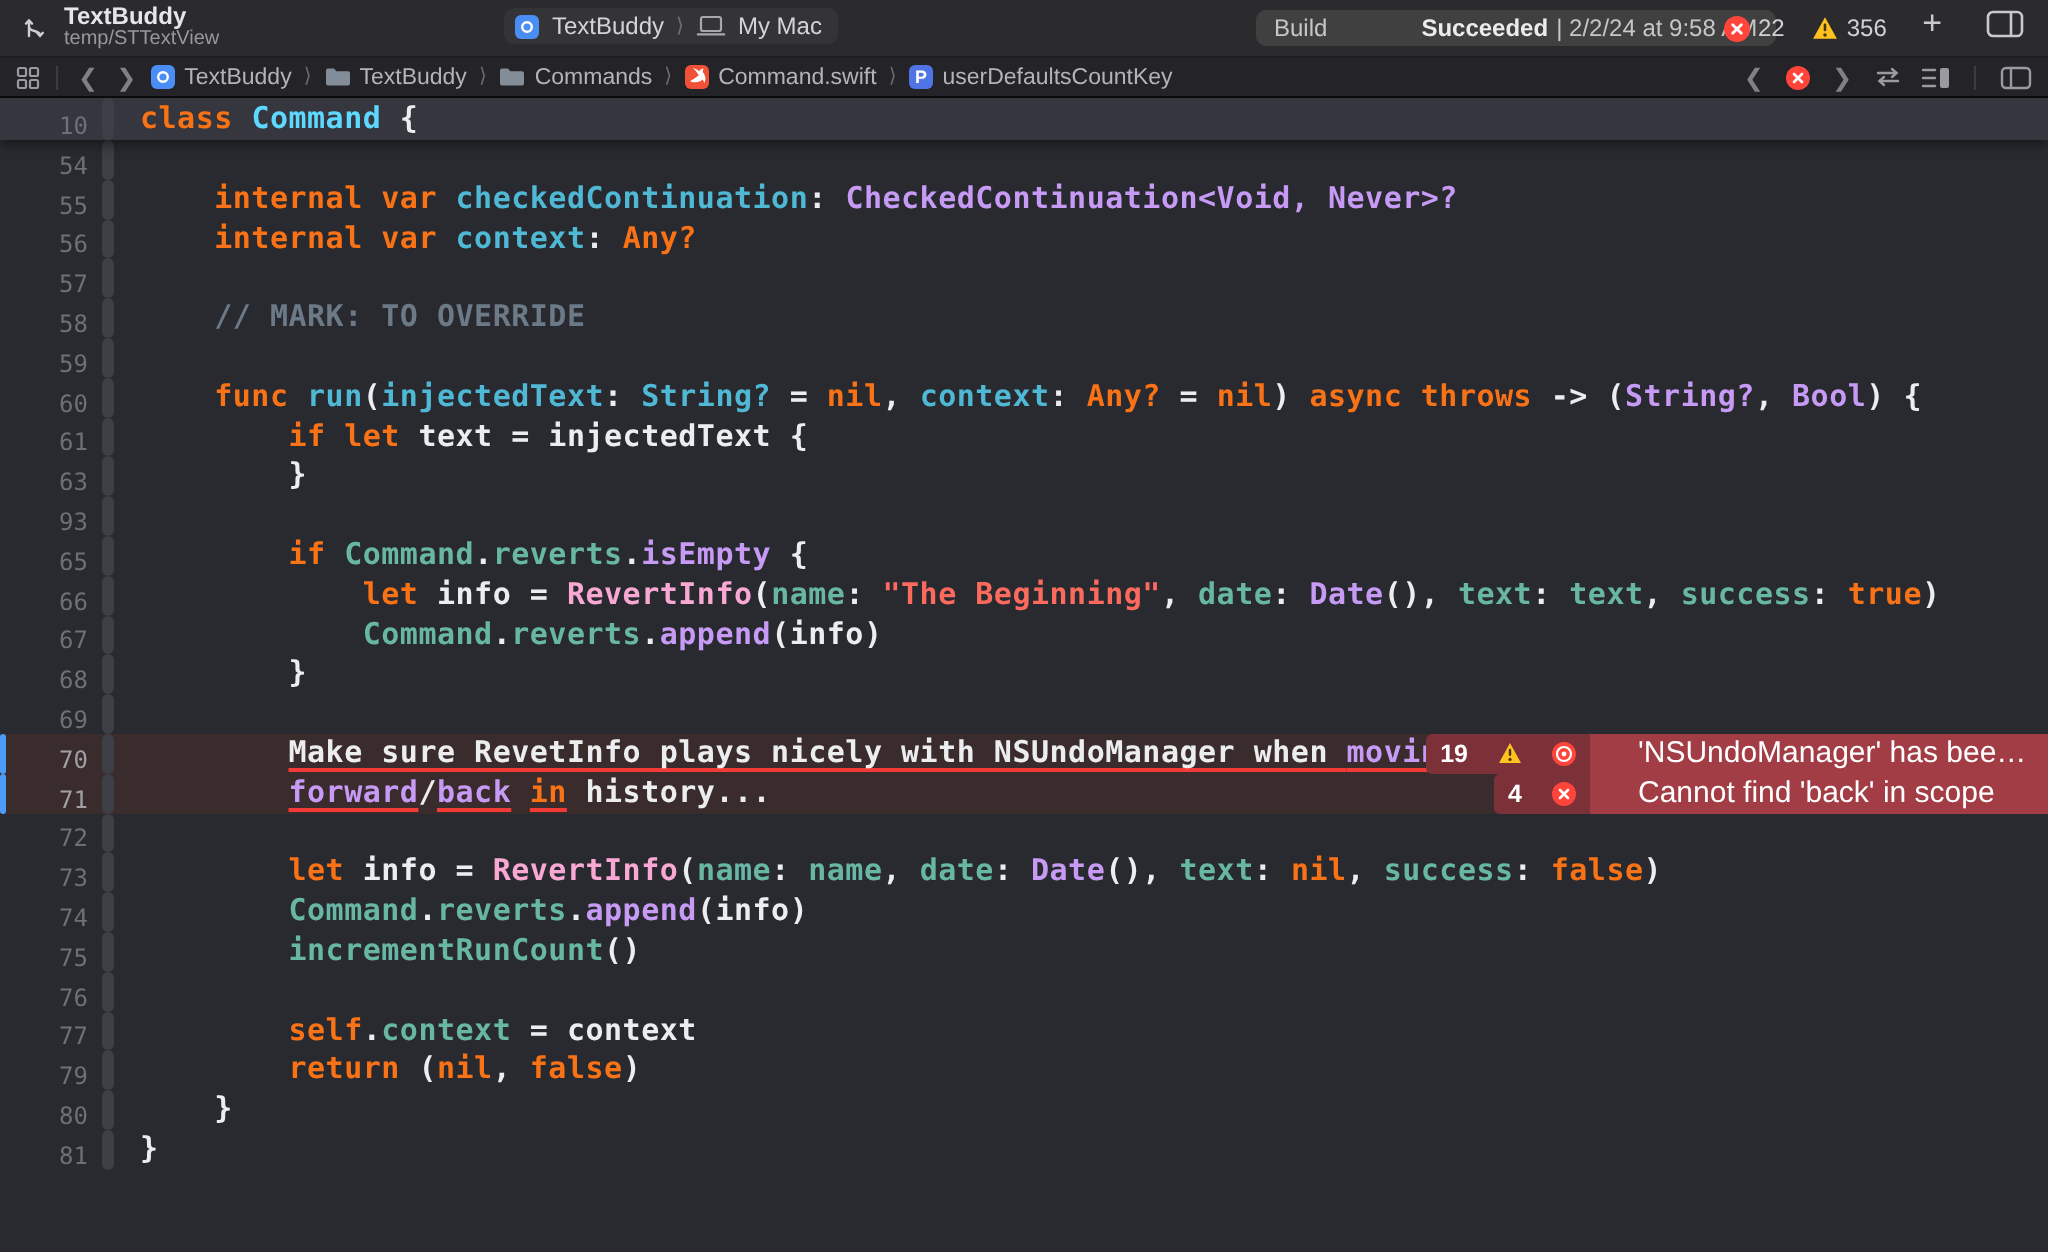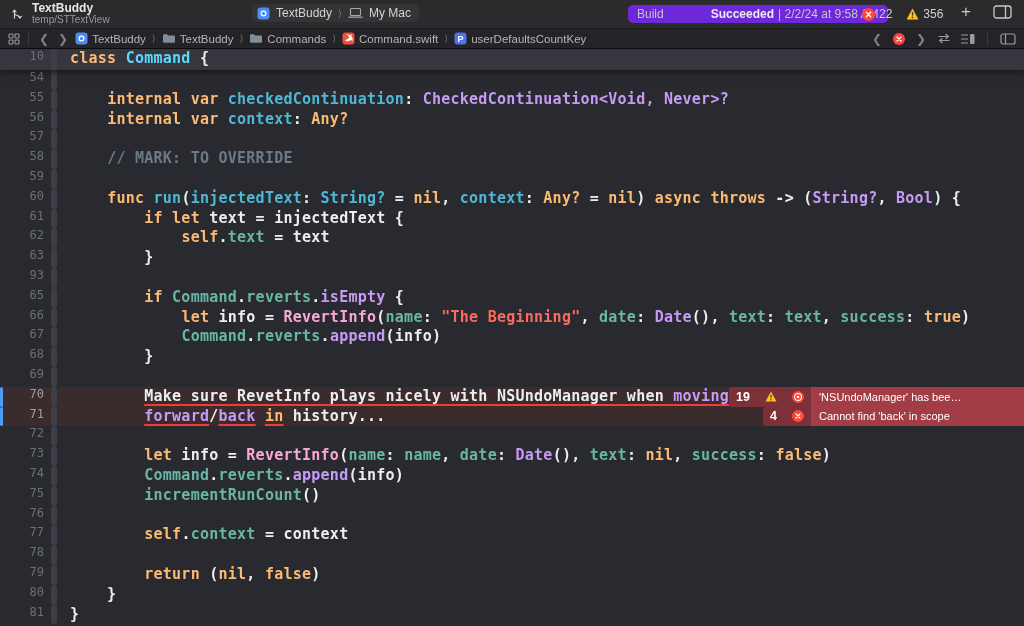--- a/index.html
+++ b/index.html
@@ -11,67 +11,67 @@
   
   .titlebar{position:relative;height:28px;background:#2B2B2D;border-bottom:1px solid #1d1d1f;}
   .tb-left{position:absolute;left:10px;top:2px;display:flex;align-items:center;gap:7px;}
   .tb-titles{display:flex;flex-direction:column;line-height:12px;}
   .tb-title{font-size:12px;font-weight:bold;color:#E6E6E8;}
   .tb-subtitle{font-size:10px;color:#98989D;}
   .tb-scheme{position:absolute;left:252px;top:4px;display:flex;align-items:center;gap:6px;
     font-size:12px;color:#D4D4D6;background:#343436;border-radius:5px;padding:2px 8px 2px 5px;}
   .tb-sep{color:#717175;font-size:10px;}
   .tb-build{position:absolute;left:628px;top:5px;display:flex;align-items:center;
-    background:#6d28d9;border-radius:5px;padding:2px 9px;font-size:12px;color:#C6C6C9;gap:4px;}
+    background:#404040;border-radius:5px;padding:2px 9px;font-size:12px;color:#C6C6C9;gap:4px;}
   .tb-build b{color:#ECECEE;font-weight:bold;margin-left:43px;}
   .tb-issues{position:absolute;left:862px;top:7px;display:flex;align-items:center;gap:14px;
     font-size:12px;color:#D2D2D5;justify-content:flex-end;}
   .issue{display:flex;align-items:center;gap:4px;}
   .tb-actions{position:absolute;right:12px;top:3px;display:flex;align-items:center;gap:22px;}
   .tb-btn{display:flex;align-items:center;justify-content:center;color:#C9C9CC;cursor:default;}
   .plus{font-size:17px;font-weight:400;line-height:17px;}
   
   .jumpbar{height:19px;background:#242428;border-bottom:1px solid #0b0b0c;
     display:flex;align-items:center;padding:0 8px;font-size:11.5px;color:#B4B4B8;gap:5px;}
   .jb-div{width:1px;height:12px;background:#3c3c40;margin:0 3px;}
   .jb-chev{color:#808085;font-size:12px;padding:0 2px;}
   .crumbs{display:flex;align-items:center;gap:5px;}
   .crumb{display:flex;align-items:center;gap:4px;white-space:nowrap;}
   .crumb-sep{color:#6b6b70;font-size:10px;padding:0 1px;}
   .jb-right{margin-left:auto;display:flex;align-items:center;gap:9px;}
   .icon{display:inline-flex;align-items:center;justify-content:center;}
   
   .editor{position:relative;height:578px;overflow:hidden;background:#292A30;}
-  .line{display:flex;align-items:flex-start;height:19.8px;position:relative;}
+  .line{display:flex;align-items:flex-end;height:19.8px;position:relative;}
   .sticky{height:21px;background:#35363E;box-shadow:0 2px 6px rgba(0,0,0,.5);position:relative;z-index:4;}
   .ln{flex:0 0 44px;text-align:right;font:12px "DejaVu Sans Mono",monospace;color:#6E7077;padding-right:2px;}
   .ribbon{flex:0 0 6px;align-self:stretch;margin-left:5px;border-radius:3px;}
   .rib-on{background:#3D3E46;}
   .src{margin:0 0 0 13px;font-family:"DejaVu Sans Mono",monospace;font-size:15px;font-weight:600;
     line-height:19.8px;letter-spacing:.25px;white-space:pre;color:#ECEDEE;}
   
   .w{color:#ECEDEE;}
-  .k{color:#fdba74;font-weight:700;}
+  .k{color:#f97316;font-weight:700;}
   .t{color:#5DD8FF;}
   .d{color:#4FB8D5;}
   .g{color:#67B7A4;}
   .m{color:#f9a8d4;}
   .p{color:#C79BF5;}
   .s{color:#FC6A5D;}
   .c{color:#6C7986;}
   .eu{text-decoration:underline;text-decoration-color:#F23B37;text-decoration-thickness:2px;text-underline-offset:3px;margin-top:40px;}
   
   .err-row{background:#3A2B2D;}
   .err-row .ln{color:#9FA0A4;}
   .chg::before{content:"";position:absolute;left:0;top:0;bottom:0;width:3px;background:#4C9CF8;border-radius:2px;z-index:2;}
   .note{position:absolute;right:0;top:0;height:100%;display:flex;z-index:3;}
   .note-badge{display:flex;align-items:center;gap:15px;background:#7C3038;padding:0 7px;border-radius:3px 0 0 3px;}
   .note-count{color:#FFFFFF;font-size:12.5px;font-weight:600;}
-  .note-msg{width:205px;background:#A23D45;color:#FFFFFF;font-size:11px;display:flex;align-items:center;
-    padding-left:8px;white-space:nowrap;overflow:hidden;}
+  .note-msg{width:205px;background:#A23D45;color:#FFFFFF;font-size:15px;display:flex;align-items:center;
+    padding-left:24px;white-space:nowrap;overflow:hidden;}
   svg{display:block;}
 </style>
 </head>
 <body>
 
 <div class="titlebar">
   <div class="tb-left">
     <span class="icon">
       <svg width="15" height="15" viewBox="0 0 15 15">
         <g stroke="#CFCFD2" stroke-width="1.2" fill="none" stroke-linecap="round">
@@ -289,25 +289,20 @@
         <span class="ln">60</span>
         <span class="ribbon rib-on"></span>
         <pre class="src"><span class="w">    </span><span class="k">func</span><span class="w"> </span><span class="d">run</span><span class="w">(</span><span class="d">injectedText</span><span class="w">: </span><span class="d">String?</span><span class="w"> = </span><span class="k">nil</span><span class="w">, </span><span class="d">context</span><span class="w">: </span><span class="k">Any?</span><span class="w"> = </span><span class="k">nil</span><span class="w">) </span><span class="k">async</span><span class="w"> </span><span class="k">throws</span><span class="w"> -&gt; (</span><span class="p">String?</span><span class="w">, </span><span class="p">Bool</span><span class="w">) {</span></pre>
       </div>
       <div class="line">
         <span class="ln">61</span>
         <span class="ribbon rib-on"></span>
         <pre class="src"><span class="w">        </span><span class="k">if</span><span class="w"> </span><span class="k">let</span><span class="w"> text = injectedText {</span></pre>
       </div>
       <div class="line">
-        <span class="ln">62</span>
-        <span class="ribbon rib-on"></span>
-        <pre class="src"><span class="w">            </span><span class="k">self</span><span class="w">.</span><span class="g">text</span><span class="w"> = text</span></pre>
-      </div>
-      <div class="line">
         <span class="ln">63</span>
         <span class="ribbon rib-on"></span>
         <pre class="src"><span class="w">        }</span></pre>
       </div>
       <div class="line">
         <span class="ln">93</span>
         <span class="ribbon rib-on"></span>
         <pre class="src"></pre>
       </div>
       <div class="line">
@@ -401,25 +396,20 @@
         <span class="ln">76</span>
         <span class="ribbon rib-on"></span>
         <pre class="src"></pre>
       </div>
       <div class="line">
         <span class="ln">77</span>
         <span class="ribbon rib-on"></span>
         <pre class="src"><span class="w">        </span><span class="k">self</span><span class="w">.</span><span class="g">context</span><span class="w"> = context</span></pre>
       </div>
       <div class="line">
-        <span class="ln">78</span>
-        <span class="ribbon rib-on"></span>
-        <pre class="src"></pre>
-      </div>
-      <div class="line">
         <span class="ln">79</span>
         <span class="ribbon rib-on"></span>
         <pre class="src"><span class="w">        </span><span class="k">return</span><span class="w"> (</span><span class="k">nil</span><span class="w">, </span><span class="k">false</span><span class="w">)</span></pre>
       </div>
       <div class="line">
         <span class="ln">80</span>
         <span class="ribbon rib-on"></span>
         <pre class="src"><span class="w">    }</span></pre>
       </div>
       <div class="line">

